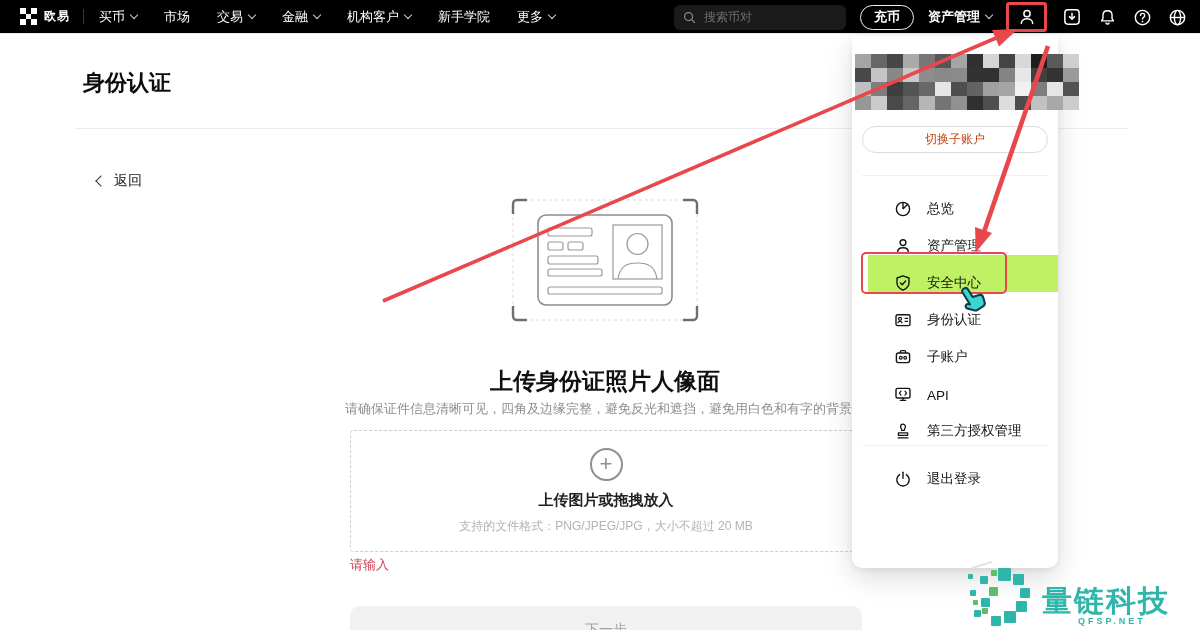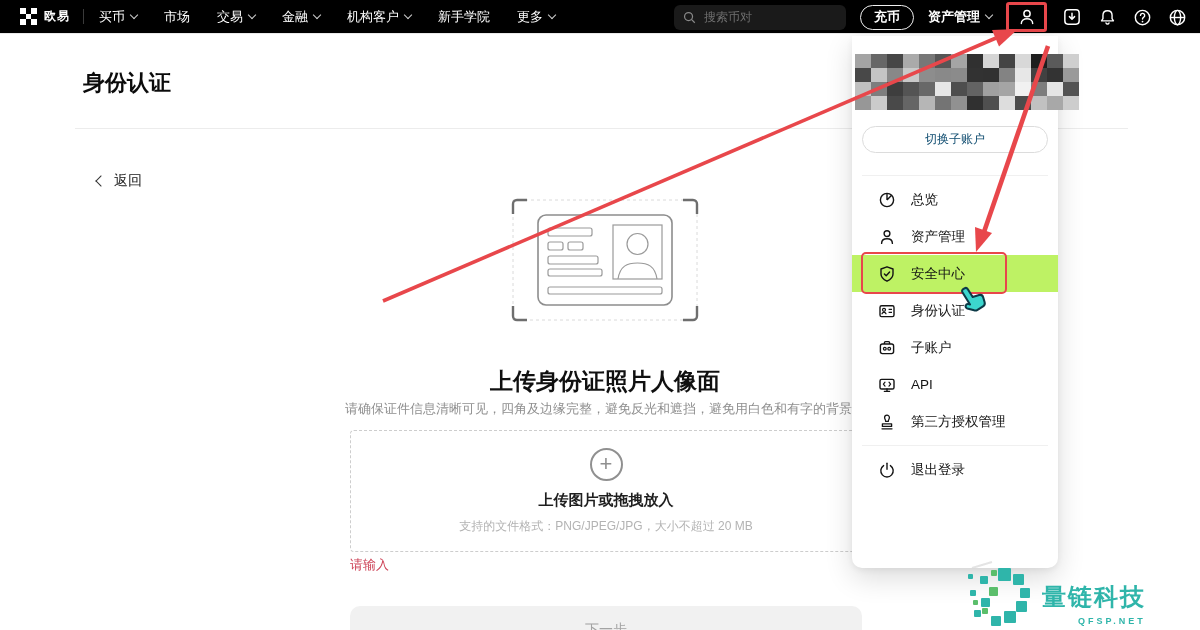--- a/index.html
+++ b/index.html
@@ -56,39 +56,39 @@
               background:#f1f1f1; border-radius:10px; color:#a3a3a3; font-size:14px;
               line-height:46px; text-align:center; }
 
   
   .dropdown { position:absolute; left:852px; top:36px; width:206px; height:532px; background:#fff;
               border-radius:0 0 10px 10px; box-shadow:0 10px 28px rgba(0,0,0,.14), 0 2px 6px rgba(0,0,0,.06);
               z-index:20; }
   .mosaic { position:absolute; left:3px; top:18px; display:grid;
             grid-template-columns:repeat(14,16px); grid-auto-rows:14px; z-index:21; }
   .switch-btn { position:absolute; left:10px; top:90px; width:186px; height:27px; border:1px solid #dcdcdc;
-                border-radius:14px; background:#fff; font-size:12px; color:#0c4a6e; text-align:center;
+                border-radius:14px; background:#fff; font-size:12px; color:#c2410c; text-align:center;
                 line-height:25px; cursor:pointer; }
   .dd-divider { position:absolute; left:10px; right:10px; height:1px; background:#f0f0f0; }
   .menu { position:absolute; left:0; top:145px; width:100%; }
-  .menu-row { height:37px; display:flex; align-items:center; padding-left:26px; gap:15px; cursor:pointer; }
+  .menu-row { height:37px; display:flex; align-items:flex-end; padding-left:26px; gap:15px; cursor:pointer;margin-left:16px; }
   .menu-row.hl { background:#bef264; }
   .menu-row .lbl { font-size:13.5px; color:#141414; font-weight:500; }
   .menu-sep { height:1px; background:#f0f0f0; margin:5px 10px; }
   .mi { width:18px; height:18px; flex:0 0 18px; }
 
   
   .redbox2 { position:absolute; left:861px; top:252px; width:146px; height:42px;
              border:2.5px solid #E8474B; border-radius:5px; z-index:35; pointer-events:none; }
   .arrows { position:absolute; left:0; top:0; z-index:40; pointer-events:none; }
   .cursor-hand { position:absolute; left:956px; top:281px; z-index:45; pointer-events:none; }
 
   
   .watermark { position:absolute; left:958px; top:560px; width:242px; height:70px; z-index:25; }
-  .wm-name { position:absolute; left:84px; top:21px; font-size:24px; font-weight:bold;
+  .wm-name { position:absolute; left:84px; top:21px; font-size:30px; font-weight:bold;
              color:#2FB5AA; letter-spacing:2px; white-space:nowrap; }
   .wm-domain { position:absolute; left:120px; top:56px; font-size:9px; letter-spacing:3px;
                color:#2FB5AA; font-weight:bold; }
 </style>
 </head>
 <body>
 
 <div class="stage">
 
   <header class="topnav">

